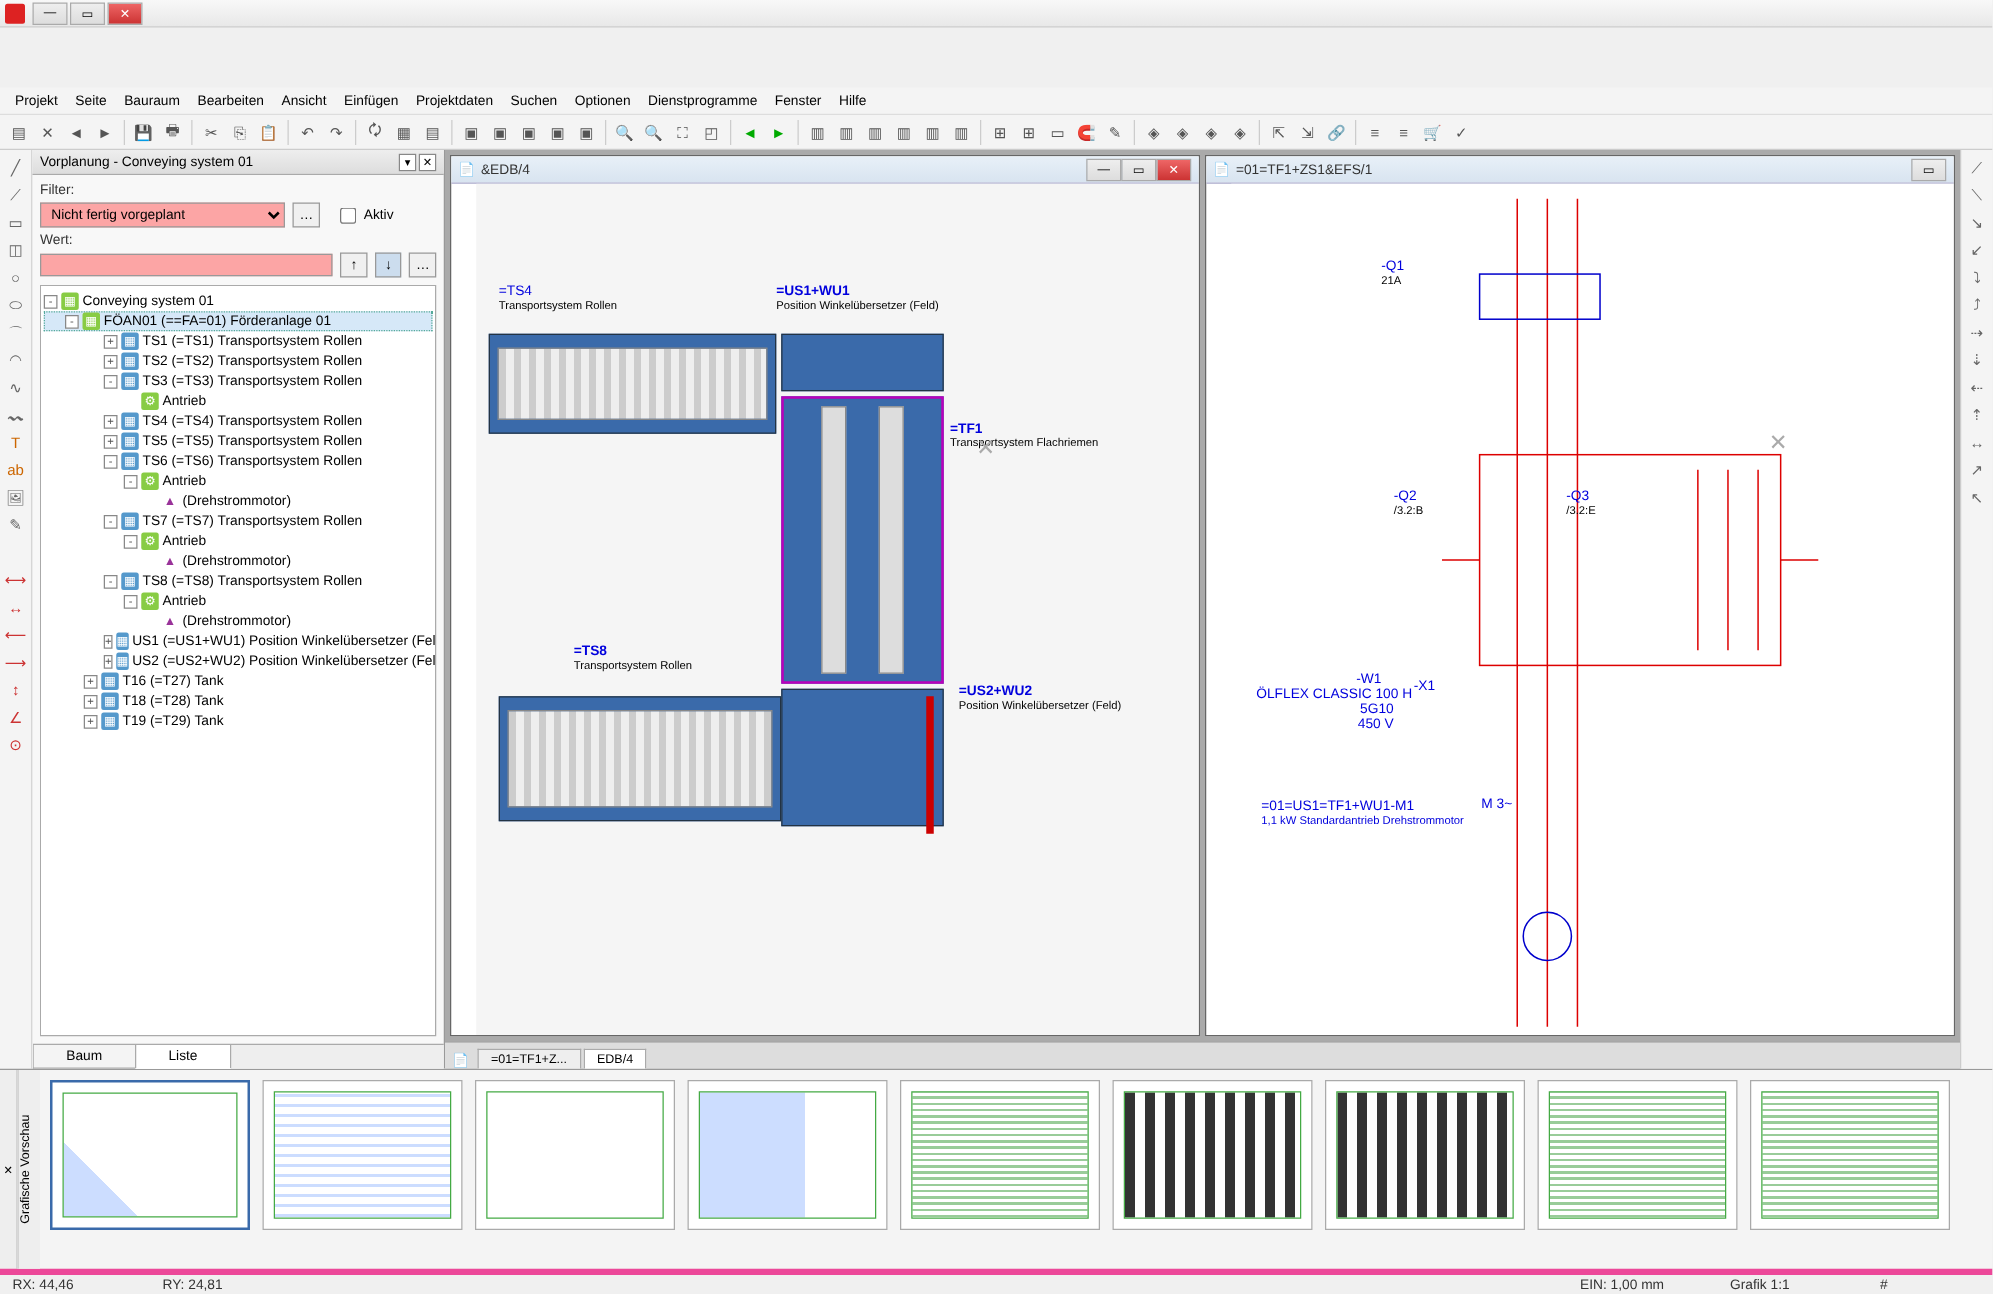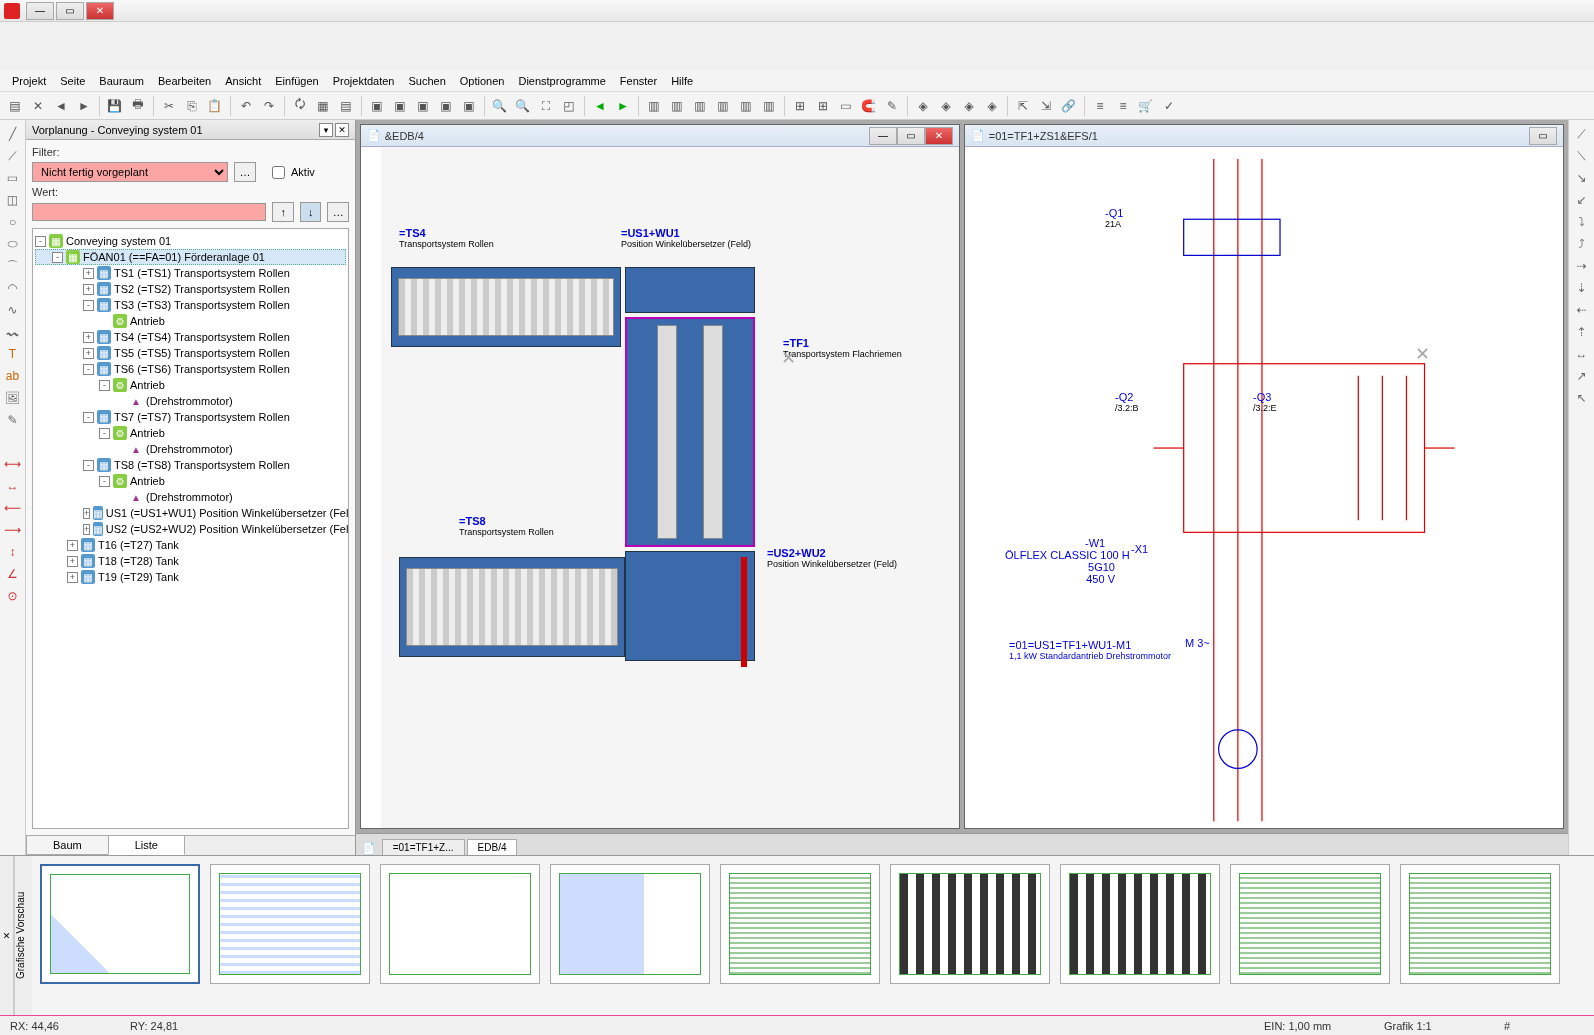--- a/index.html
+++ b/index.html
@@ -56,21 +56,21 @@
 .blueline { stroke: #00c; stroke-width: 1; }
 .doctabs { height: 22px; background: #ddd; display: flex; align-items: flex-end; padding: 0 6px; gap: 2px; border-top: 1px solid #999; }
 .doctab { padding: 2px 10px; background: #eee; border: 1px solid #aaa; border-bottom: none; font-size: 10px; }
 .doctab.active { background: #fff; }
 .preview-strip { height: 160px; background: #f4f4f4; display: flex; border-top: 1px solid #999; }
 .preview-label { width: 18px; writing-mode: vertical-rl; transform: rotate(180deg); text-align: center; font-size: 10px; padding: 4px 0; background: #eee; border-right: 1px solid #ccc; }
 .previews { flex: 1; display: flex; gap: 10px; padding: 8px; overflow: hidden; }
 .thumb { width: 160px; height: 120px; background: #fff; border: 1px solid #aaa; position: relative; }
 .thumb.sel { border: 2px solid #3a6aaa; }
 .thumb-inner { position: absolute; inset: 8px; border: 1px solid #4a4; }
-.statusbar { height: 20px; background: #f0f0f0; border-top: 1px solid #ec4899; display: flex; align-items: center; padding: 0 10px; gap: 40px; font-size: 11px; color: #333; }
+.statusbar { height: 20px; background: #f0f0f0; border-top: 5px solid #ec4899; display: flex; align-items: center; padding: 0 10px; gap: 40px; font-size: 11px; color: #333; }
 .statusbar .seg { min-width: 80px; }
 .statusbar .spacer { flex: 1; }
 </style>
 </head>
 <body>
 
 <div class="titlebar">
   <div class="icon"></div>
   <div class="winbtns">
     <div class="winbtn">—</div>
@@ -330,34 +330,34 @@
 
       <div class="docwin">
         <div class="docwin-head">
           <span style="margin-right:4px">📄</span>
           <span class="dtitle">&amp;EDB/4</span>
           <div class="winbtn">—</div>
           <div class="winbtn">▭</div>
           <div class="winbtn close">✕</div>
         </div>
         <div class="docwin-body">
-          <div class="doclabel" style="top:80px;left:18px"><span style="font-weight:bold">=TS4</span><span class="black">Transportsystem
+          <div class="doclabel" style="top:80px;left:18px"><span style="font-weight:normal">=TS4</span><span class="black">Transportsystem
 Rollen</span></div>
           <div class="conveyor" style="top:120px;left:10px;width:230px;height:80px">
               <div class="rollers"></div>
             </div>
           <div class="doclabel" style="top:80px;left:240px"><span style="font-weight:bold">=US1+WU1</span><span class="black">Position
 Winkelübersetzer
 (Feld)</span></div>
           <div class="conveyor" style="top:120px;left:244px;width:130px;height:46px"></div>
           <div class="conveyor" style="top:170px;left:244px;width:130px;height:230px;border:2px solid #b0b">
             <div style="position:absolute;top:6px;bottom:6px;left:30px;width:20px;background:#ddd;border:1px solid #888"></div>
             <div style="position:absolute;top:6px;bottom:6px;right:30px;width:20px;background:#ddd;border:1px solid #888"></div>
           </div>
-          <div class="doclabel" style="top:190px;left:402px"><span style="font-weight:bold">=TF1</span><span class="black">Transportsystem
+          <div class="doclabel" style="top:190px;left:379px"><span style="font-weight:bold">=TF1</span><span class="black">Transportsystem
 Flachriemen</span></div>
           <div style="position:absolute;top:200px;left:400px;font-size:18px;color:#aaa">✕</div>
           <div class="doclabel" style="top:368px;left:78px"><span style="font-weight:bold">=TS8</span><span class="black">Transportsystem
 Rollen</span></div>
           <div class="conveyor" style="top:410px;left:18px;width:226px;height:100px">
               <div class="rollers"></div>
             </div>
           <div class="conveyor" style="top:404px;left:244px;width:130px;height:110px"></div>
           <div style="position:absolute;top:410px;left:360px;width:6px;height:110px;background:#c00"></div>
           <div class="doclabel" style="top:400px;left:386px"><span style="font-weight:bold">=US2+WU2</span><span class="black">Position

